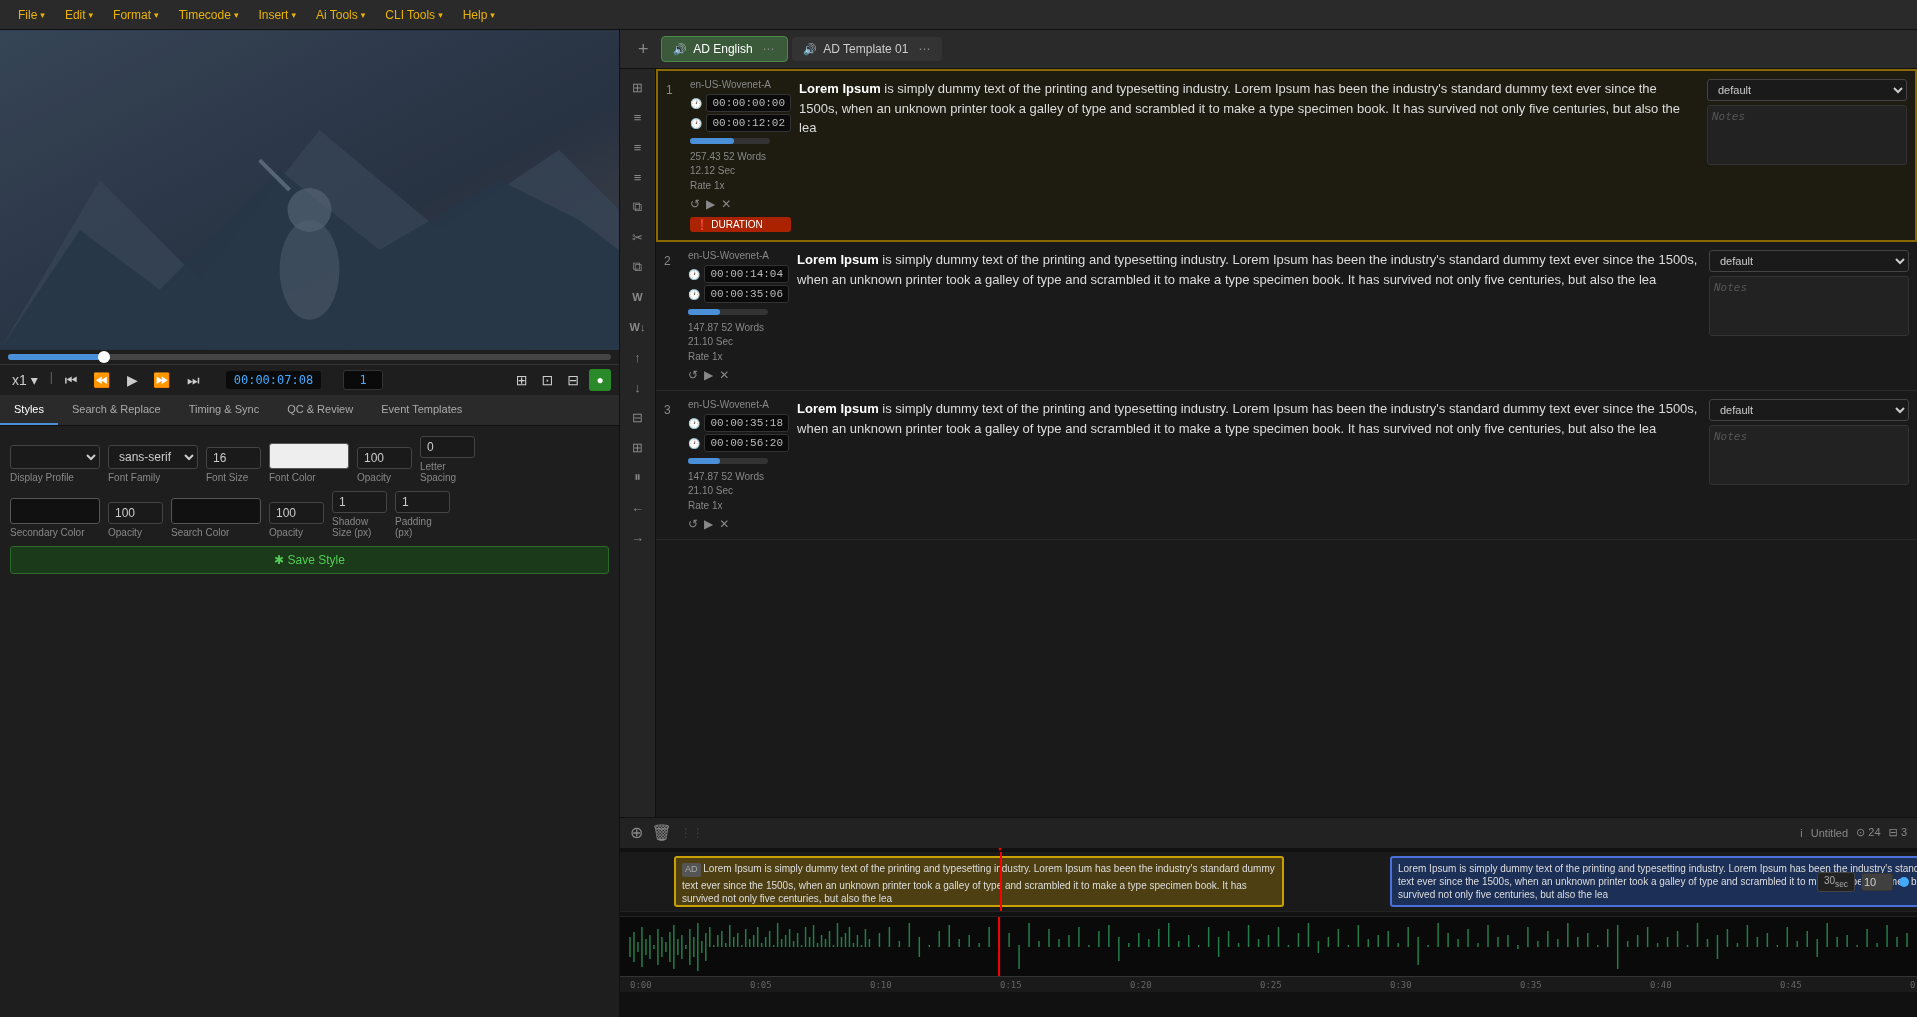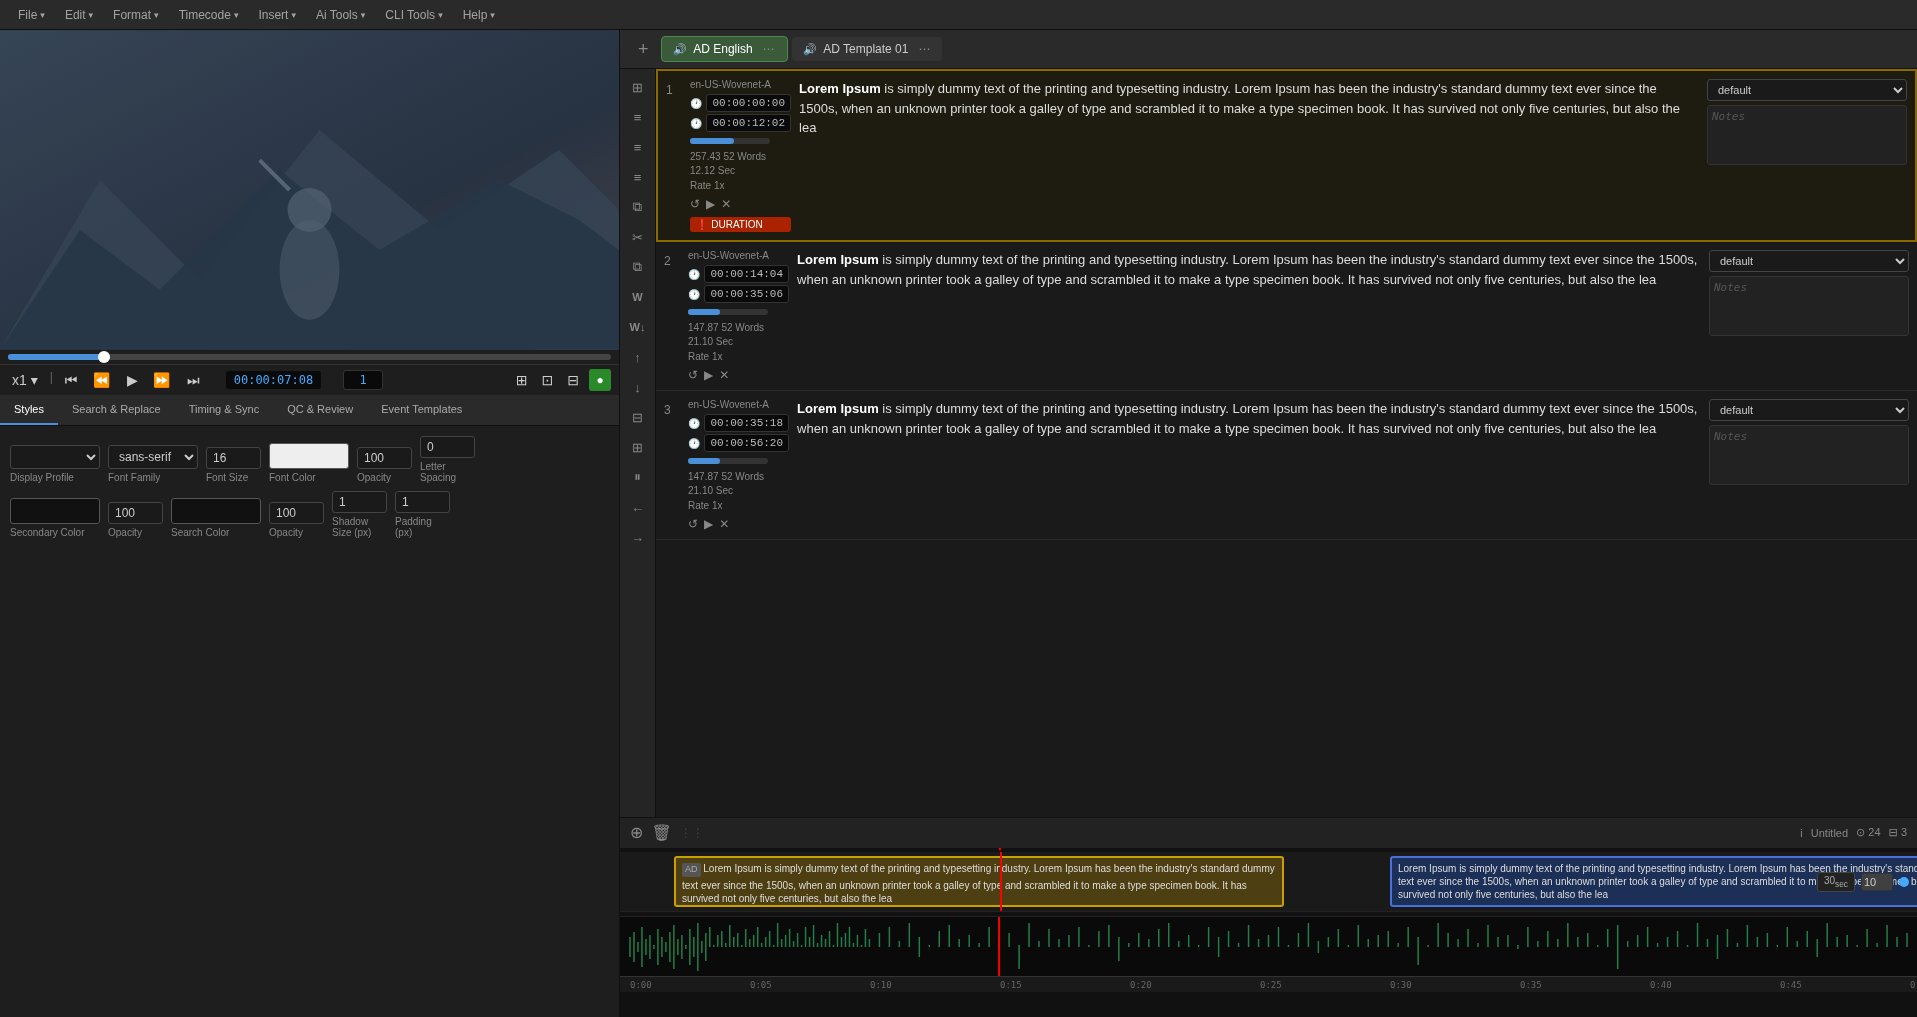--- a/index.html
+++ b/index.html
@@ -1,20 +1,20 @@
 <!DOCTYPE html>
 <html><head>
   <meta charset="utf-8">
   <style>
     * { box-sizing: border-box; margin: 0; padding: 0; }
     body { background: #1a1a1a; color: #ccc; font-family: sans-serif; font-size: 12px; overflow: hidden; width: 1917px; height: 1017px; }
 
     
     .menubar { display: flex; align-items: center; background: #2a2a2a; height: 30px; padding: 0 8px; border-bottom: 1px solid #111; }
-    .menubar-item { padding: 0 10px; cursor: pointer; color: #a3a3a3; font-size: 12px; height: 30px; display: flex; align-items: center; }
+    .menubar-item { padding: 0 10px; cursor: pointer; color: #eab308; font-size: 12px; height: 30px; display: flex; align-items: center; }
     .menubar-item .arrow { font-size: 9px; margin-left: 3px; }
 
     
     .main-layout { display: flex; height: calc(1017px - 30px); }
 
     
     .left-panel { width: 620px; display: flex; flex-direction: column; background: #1e1e1e; border-right: 1px solid #111; flex-shrink: 0; }
 
     .video-area { position: relative; background: #000; height: 320px; overflow: hidden; }
     .video-placeholder { width: 100%; height: 100%; background: linear-gradient(135deg, #2a3a4a 0%, #1a2a3a 40%, #3a3a3a 100%); display: flex; align-items: center; justify-content: center; }
@@ -257,20 +257,23 @@
         </div>
         <div class="style-field" style="width:55px">
           <input class="style-input" type="text" value="1" style="">
           <span class="style-label">Shadow Size (px)</span>
         </div>
         <div class="style-field" style="width:55px">
           <input class="style-input" type="text" value="1" style="">
           <span class="style-label">Padding (px)</span>
         </div>
       </div>
+      <button class="save-style-btn">
+        <span>✱ Save Style</span>
+      </button>
     </div>
   </div>
 
   <div style="display:flex;flex:1;flex-direction:column;overflow:hidden;">
 
     <div class="tabs-header">
       <button class="tab-add">+</button>
       <div class="tab-item active">
         <span class="tab-icon">🔊</span>
         <span>AD English</span>

